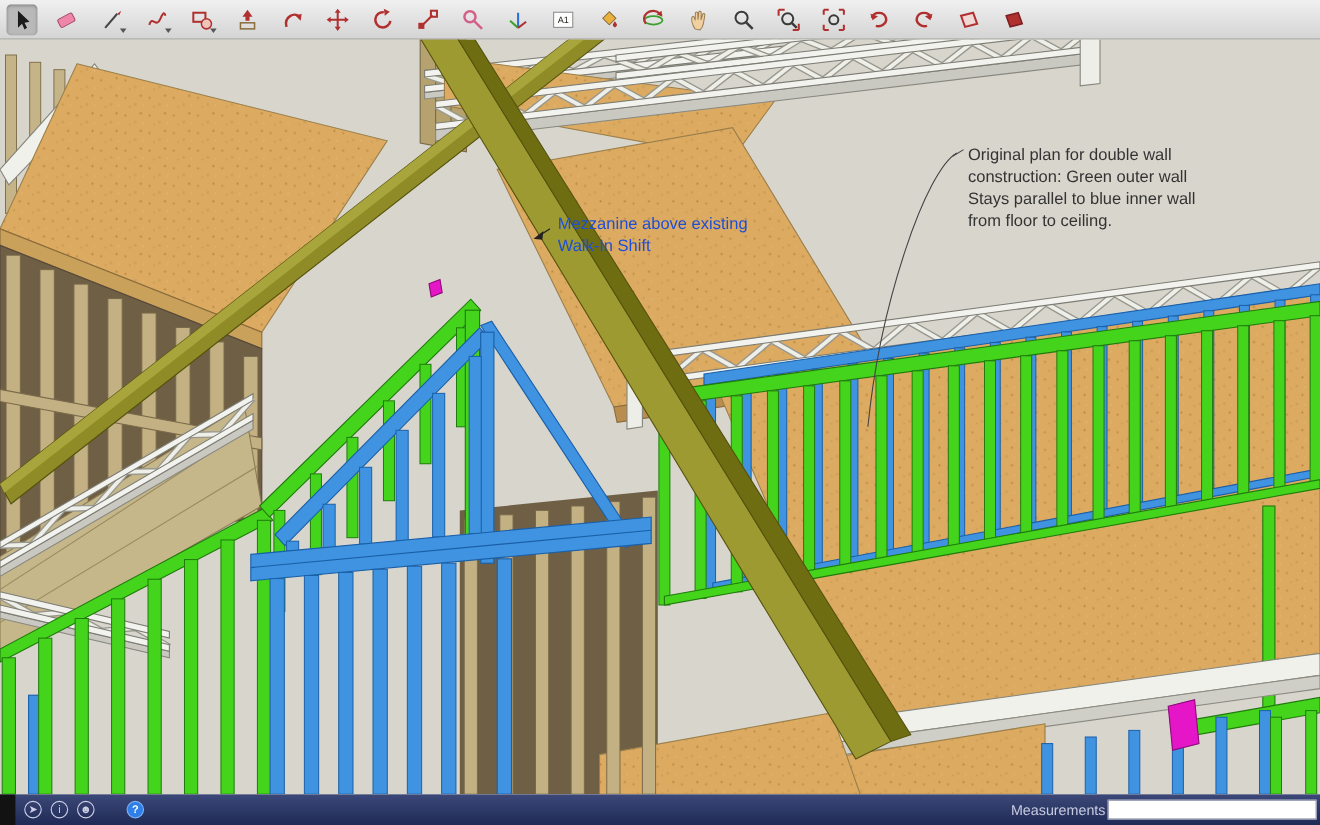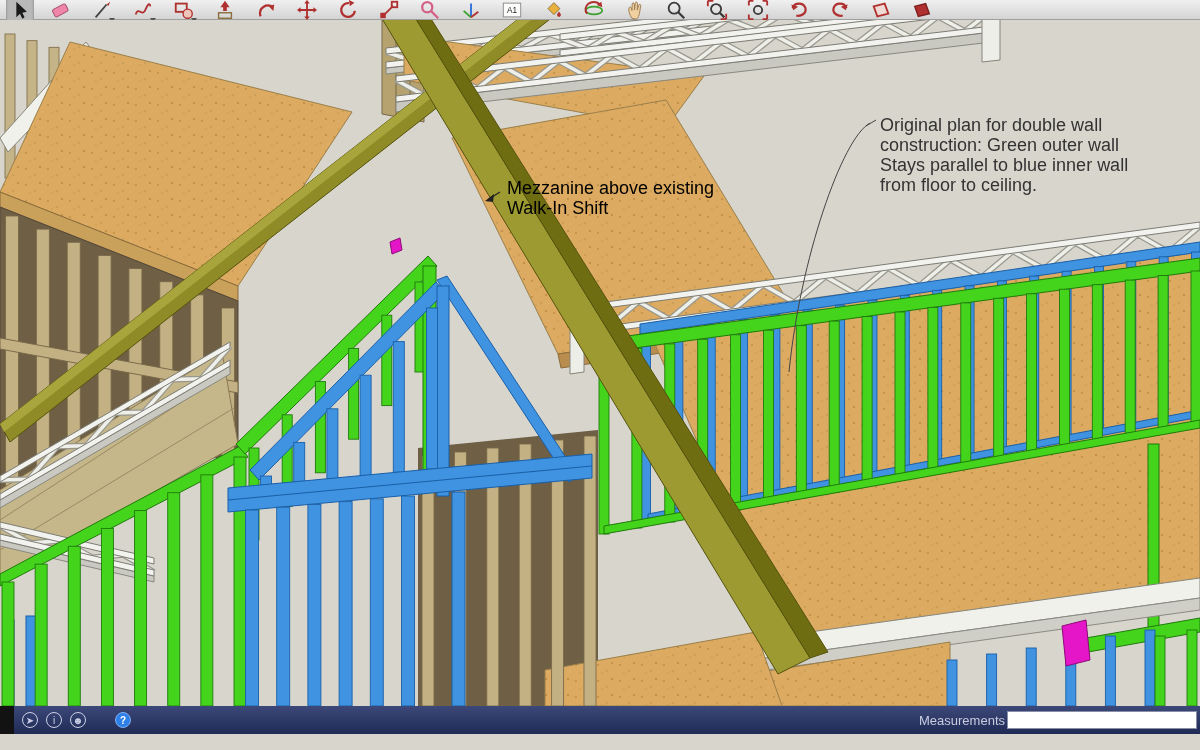--- a/index.html
+++ b/index.html
@@ -1,27 +1,27 @@
 <!DOCTYPE html>
 <html><head>
 <meta charset="utf-8">
 <style>
   html,body{margin:0;padding:0;width:1200px;height:750px;overflow:hidden;
     font-family:"Liberation Sans",sans-serif;background:#d8d5cc;}
-  .toolbar{height:20px;background:linear-gradient(#f0f0f0,#d4d4d4);
+  .toolbar{height:36px;background:linear-gradient(#f0f0f0,#d4d4d4);
     border-bottom:1px solid #9f9f9f;display:flex;align-items:center;
     padding:0 6px;gap:13px;box-sizing:border-box;}
   .tbtn{width:28px;height:28px;display:flex;align-items:center;justify-content:center;
     border-radius:4px;position:relative;flex:0 0 auto;}
   .tbtn.active{background:#b9b9b9;box-shadow:inset 0 1px 3px rgba(0,0,0,.35);}
   .caret{position:absolute;right:1px;bottom:2px;width:0;height:0;
     border-left:3px solid transparent;border-right:3px solid transparent;border-top:4px solid #555;}
   .viewport{position:relative;width:1200px;height:686px;overflow:hidden;background:#d8d5cc;}
   .viewport svg{display:block;}
-  .ann{position:absolute;font-size:18px;line-height:20px;white-space:nowrap;}
+  .ann{position:absolute;font-size:15px;line-height:20px;white-space:nowrap;}
   .statusbar{height:28px;background:linear-gradient(#3c4878,#1f2a55);display:flex;
     align-items:center;color:#e8e8f2;font-size:13px;gap:5px;box-sizing:border-box;}
   .grip{width:14px;height:28px;background:#121212;flex:0 0 auto;}
   .sb-circle{width:16px;height:16px;border:1.5px solid #cdd1e8;border-radius:50%;
     display:flex;align-items:center;justify-content:center;font-size:10px;color:#cdd1e8;
     box-sizing:border-box;flex:0 0 auto;margin-left:3px;}
   .sb-help{background:#2f7fe8;border-color:#7fb0f0;color:#fff;font-weight:bold;margin-left:24px;}
   .sb-text{margin-left:8px;}
   .sb-right{margin-left:auto;display:flex;align-items:center;gap:2px;padding-right:3px;color:#c8cce0;}
   .sb-input{width:182px;height:16px;border:1px solid #8a8fa8;background:#fff;
@@ -344,21 +344,21 @@
       <polygon points="0,404 540,-18 545,-11 4,412" fill="#a8a53c" stroke="none" stroke-width="1"></polygon>
       <polygon points="378,-8 408,-14 810,638 778,654" fill="#9d9a32" stroke="#55530e" stroke-width="1"></polygon>
       <polygon points="408,-14 428,-6 828,632 810,638" fill="#6f6d12" stroke="#55530e" stroke-width="1"></polygon>
       <polygon points="390,222 400,218 402,230 392,234" fill="#e515c8" stroke="#8d0a77" stroke-width="1"></polygon>
       <path d="M500 172 L489 179" stroke="#222" stroke-width="1.2" fill="none"></path>
       <polygon points="485,181 494,174 493,182" fill="#222" stroke="none" stroke-width="1"></polygon>
       <path d="M870 103 C 842 118, 800 240, 789 352" stroke="#444" stroke-width="1" fill="none"></path>
       <path d="M866 106 L876 100" stroke="#444" stroke-width="1" fill="none"></path>
     </svg>
 
-  <div class="ann" style="left: 507px; top: 158px; color: #000000;">
+  <div class="ann" style="left: 507px; top: 158px; color: #1d4ed8;">
     <div>Mezzanine above existing</div>
     <div>Walk-In Shift</div>
   </div>
 
   <div class="ann" style="left: 880px; top: 95px; color: rgb(51, 51, 51);">
     <div>Original plan for double wall</div>
     <div>construction: Green outer wall</div>
     <div>Stays parallel to blue inner wall</div>
     <div>from floor to ceiling.</div>
   </div>

